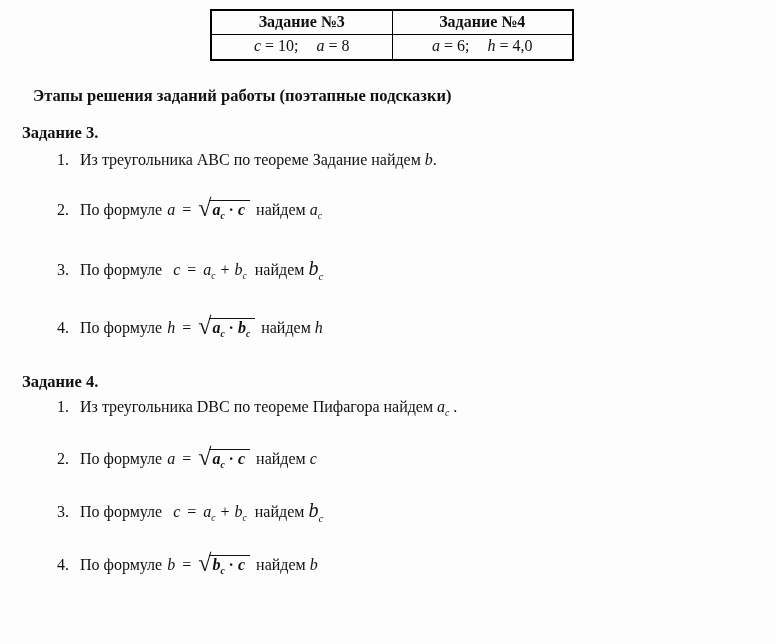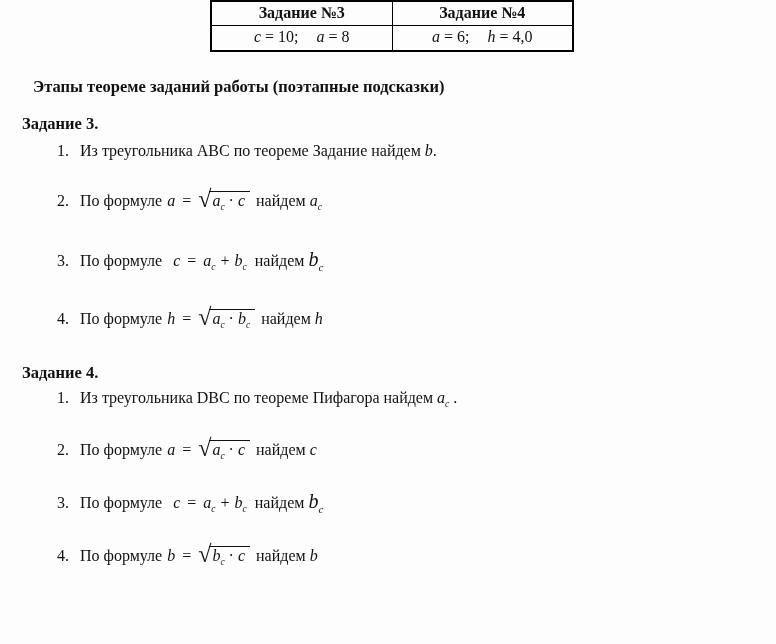--- a/index.html
+++ b/index.html
@@ -2,21 +2,21 @@
 <html><head>
 <meta charset="utf-8">
 <style>
   html,body { margin:0; padding:0; }
   body {
     width:776px; height:644px;
     background:#fdfdfd; color:#111;
     font-family:"Liberation Serif", serif;
     font-size:16px;
   }
-  .page { position:relative; width:776px; height:644px; box-sizing:border-box; overflow:hidden; }
+  .page { position:relative; width:776px; height:644px; box-sizing:border-box; padding-top:9px; overflow:hidden; }
 
   
   table.tasks { border-collapse:collapse; margin-left:210px; width:364px; border:2px solid #000; table-layout:fixed; }
   .tasks th, .tasks td { border:1px solid #000; text-align:center; }
   .tasks th { font-weight:bold; font-size:16px; padding:2px 4px 3px; }
   .tasks td { font-size:16px; padding:2px 4px 4px; }
   .gap { display:inline-block; width:18px; }
 
   
   .heading { margin:25px 0 0 33px; font-weight:bold; font-size:16.5px; }
@@ -30,21 +30,21 @@
   
   i.fvar { font-style:italic; }
   sub.fsub { font-size:9.5px; font-style:italic; line-height:0; }
   .flhs { margin-left:5px; }
   .feq  { margin:0 7px; }
   .fdot { margin:0 4px; }
   .fplus{ margin:0 5px; }
   .term { white-space:nowrap; }
   .sqrt { white-space:nowrap; display:inline-block; margin-right:3px; }
   .radical { display:inline-block; font-size:24px; line-height:0; position:relative; top:1px; margin-right:-2px; font-style:normal; }
-  .radicand { display:inline-block; border-top:1.3px solid #111; padding:1px 5px 0 3px; line-height:1.05; }
+  .radicand { display:inline-block; border-top:1.3px solid #111; padding:1px 5px 0 3px; line-height:1.05;font-weight:bold; }
   .post { margin-left:3px; margin-right:4px; }
   .big { font-size:20px;margin-top:10px; }
   .big sub.fsub { font-size:11px; }
 </style>
 </head>
 <body>
 
 <div class="page">
 
   <table class="tasks">
@@ -55,21 +55,21 @@
       </tr>
     </thead>
     <tbody>
       <tr>
         <td><i class="fvar">c</i> <span>= 10;</span><span class="gap"></span><i class="fvar">a</i> <span>= 8</span></td>
         <td><i class="fvar">a</i> <span>= 6;</span><span class="gap"></span><i class="fvar">h</i> <span>= 4,0</span></td>
       </tr>
     </tbody>
   </table>
 
-  <div class="heading">Этапы теореме заданий работы (поэтапные подсказки)</div>
+  <div class="heading">Этапы решения заданий работы (поэтапные подсказки)</div>
 
   <div class="section-title" style="margin-top:17px">Задание 3.</div>
 
   <div class="item" style="margin-top:8px">
     <span class="num">1.</span>
     <span class="txt"><span>Из треугольника ABC по теореме Задание найдем</span> <i class="fvar">b</i><sub class="fsub"></sub><span>.</span></span>
   </div>
 
   <div class="item" style="margin-top:31px">
     <span class="num">2.</span>

